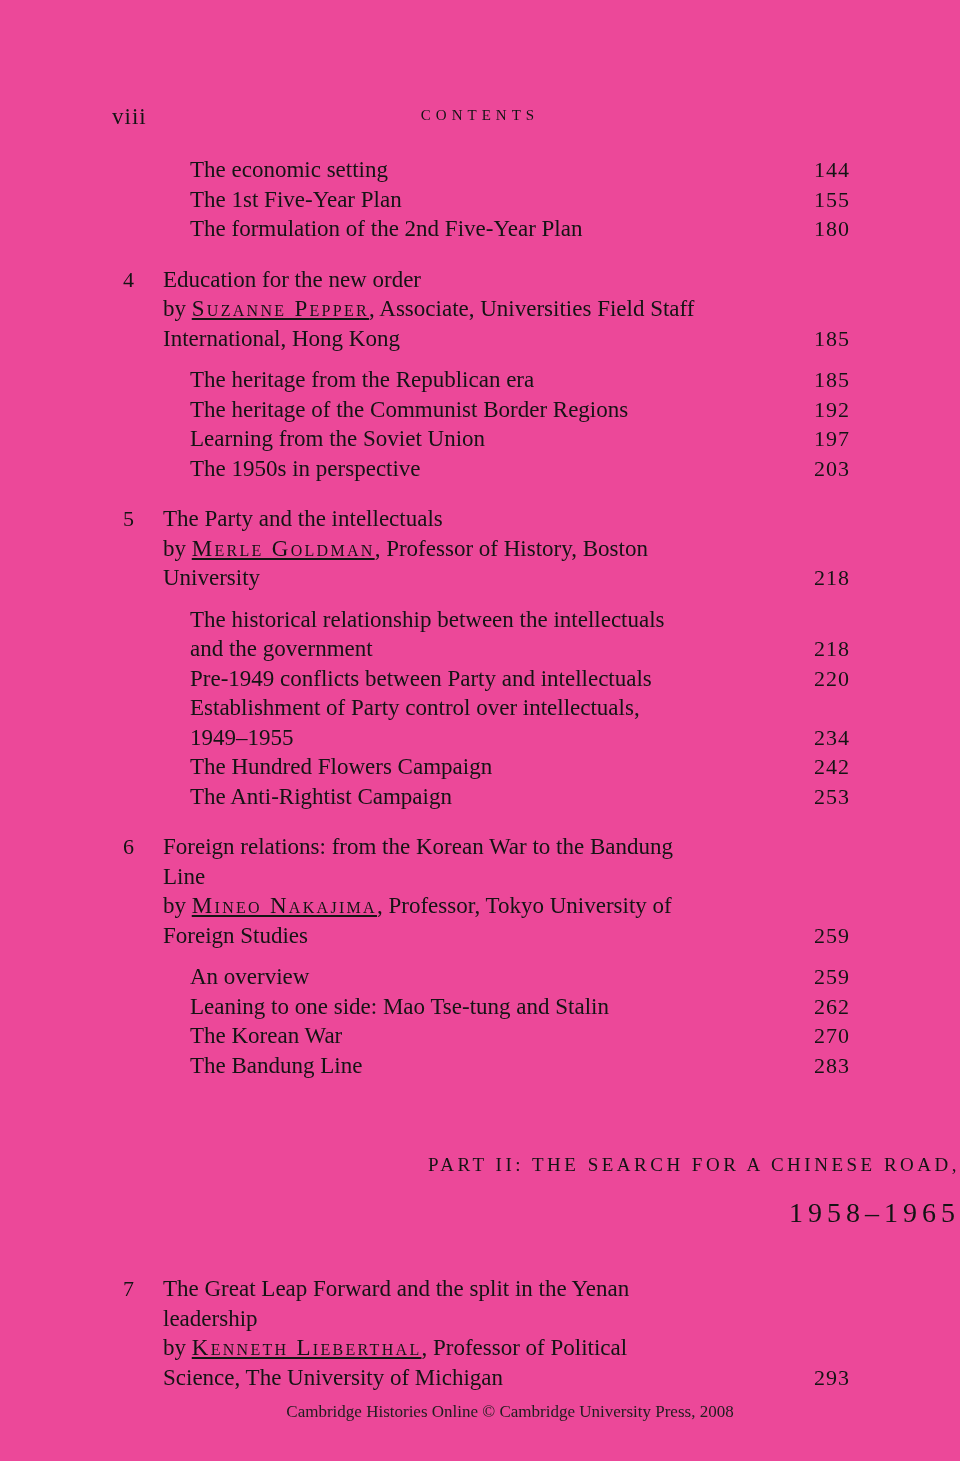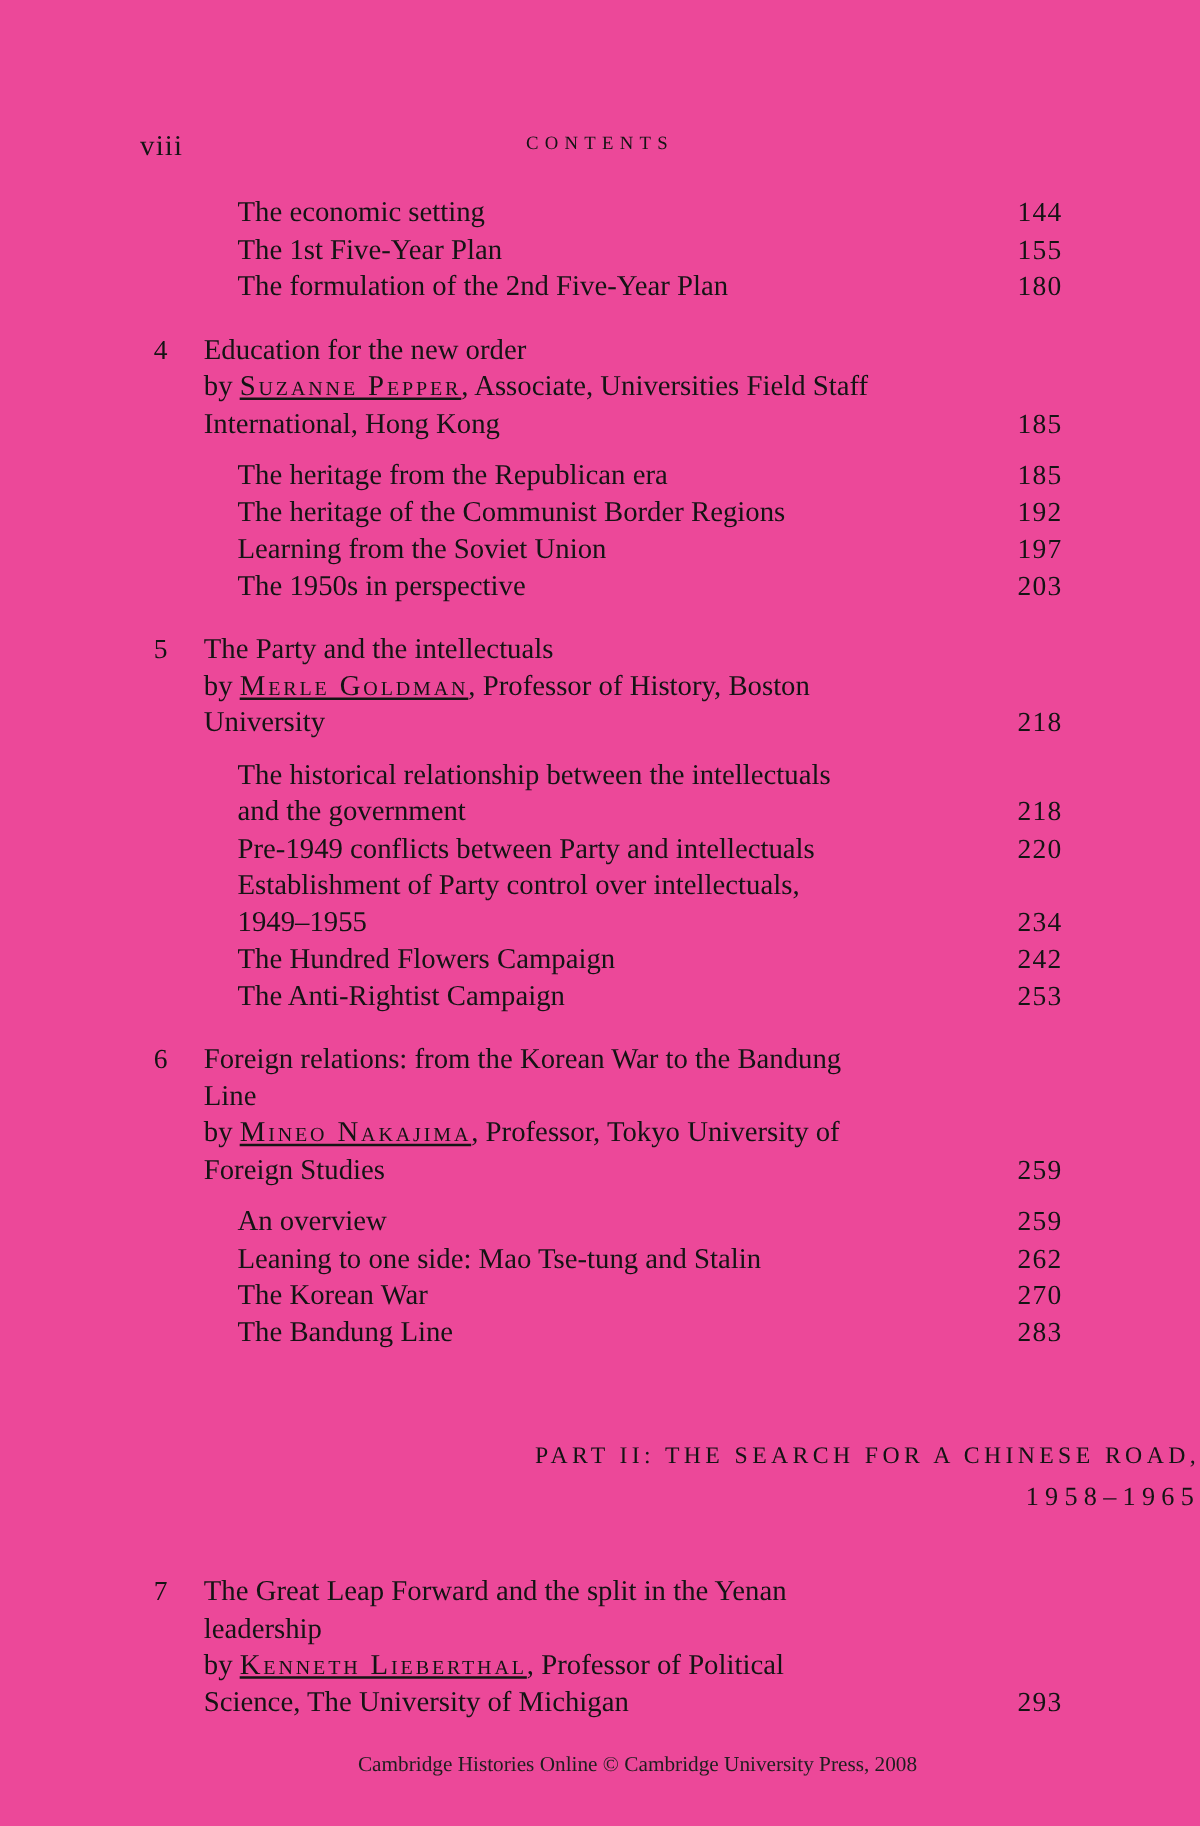--- a/index.html
+++ b/index.html
@@ -45,23 +45,23 @@
   .e.part {
     width: 960px;
     margin: 70px 0 0 0;
     text-align: right;
     font-size: 19px;
     letter-spacing: 3.5px;
     line-height: 30px;
   }
   .e.part .ln { white-space: normal; }
   .e.part .ln + .ln {
-    font-size: 21px;
+    font-size: 28px;
     letter-spacing: 5px;
-    margin-top: 2px;
+    margin-top: 18px;
   }
   .e.part + .e.chapter { margin-top: 46px; }
   .num {
     position: absolute;
     left: -40px;
     top: 0;
     font-size: 22px;
     line-height: 29.5px;
   }
   .pageno {

